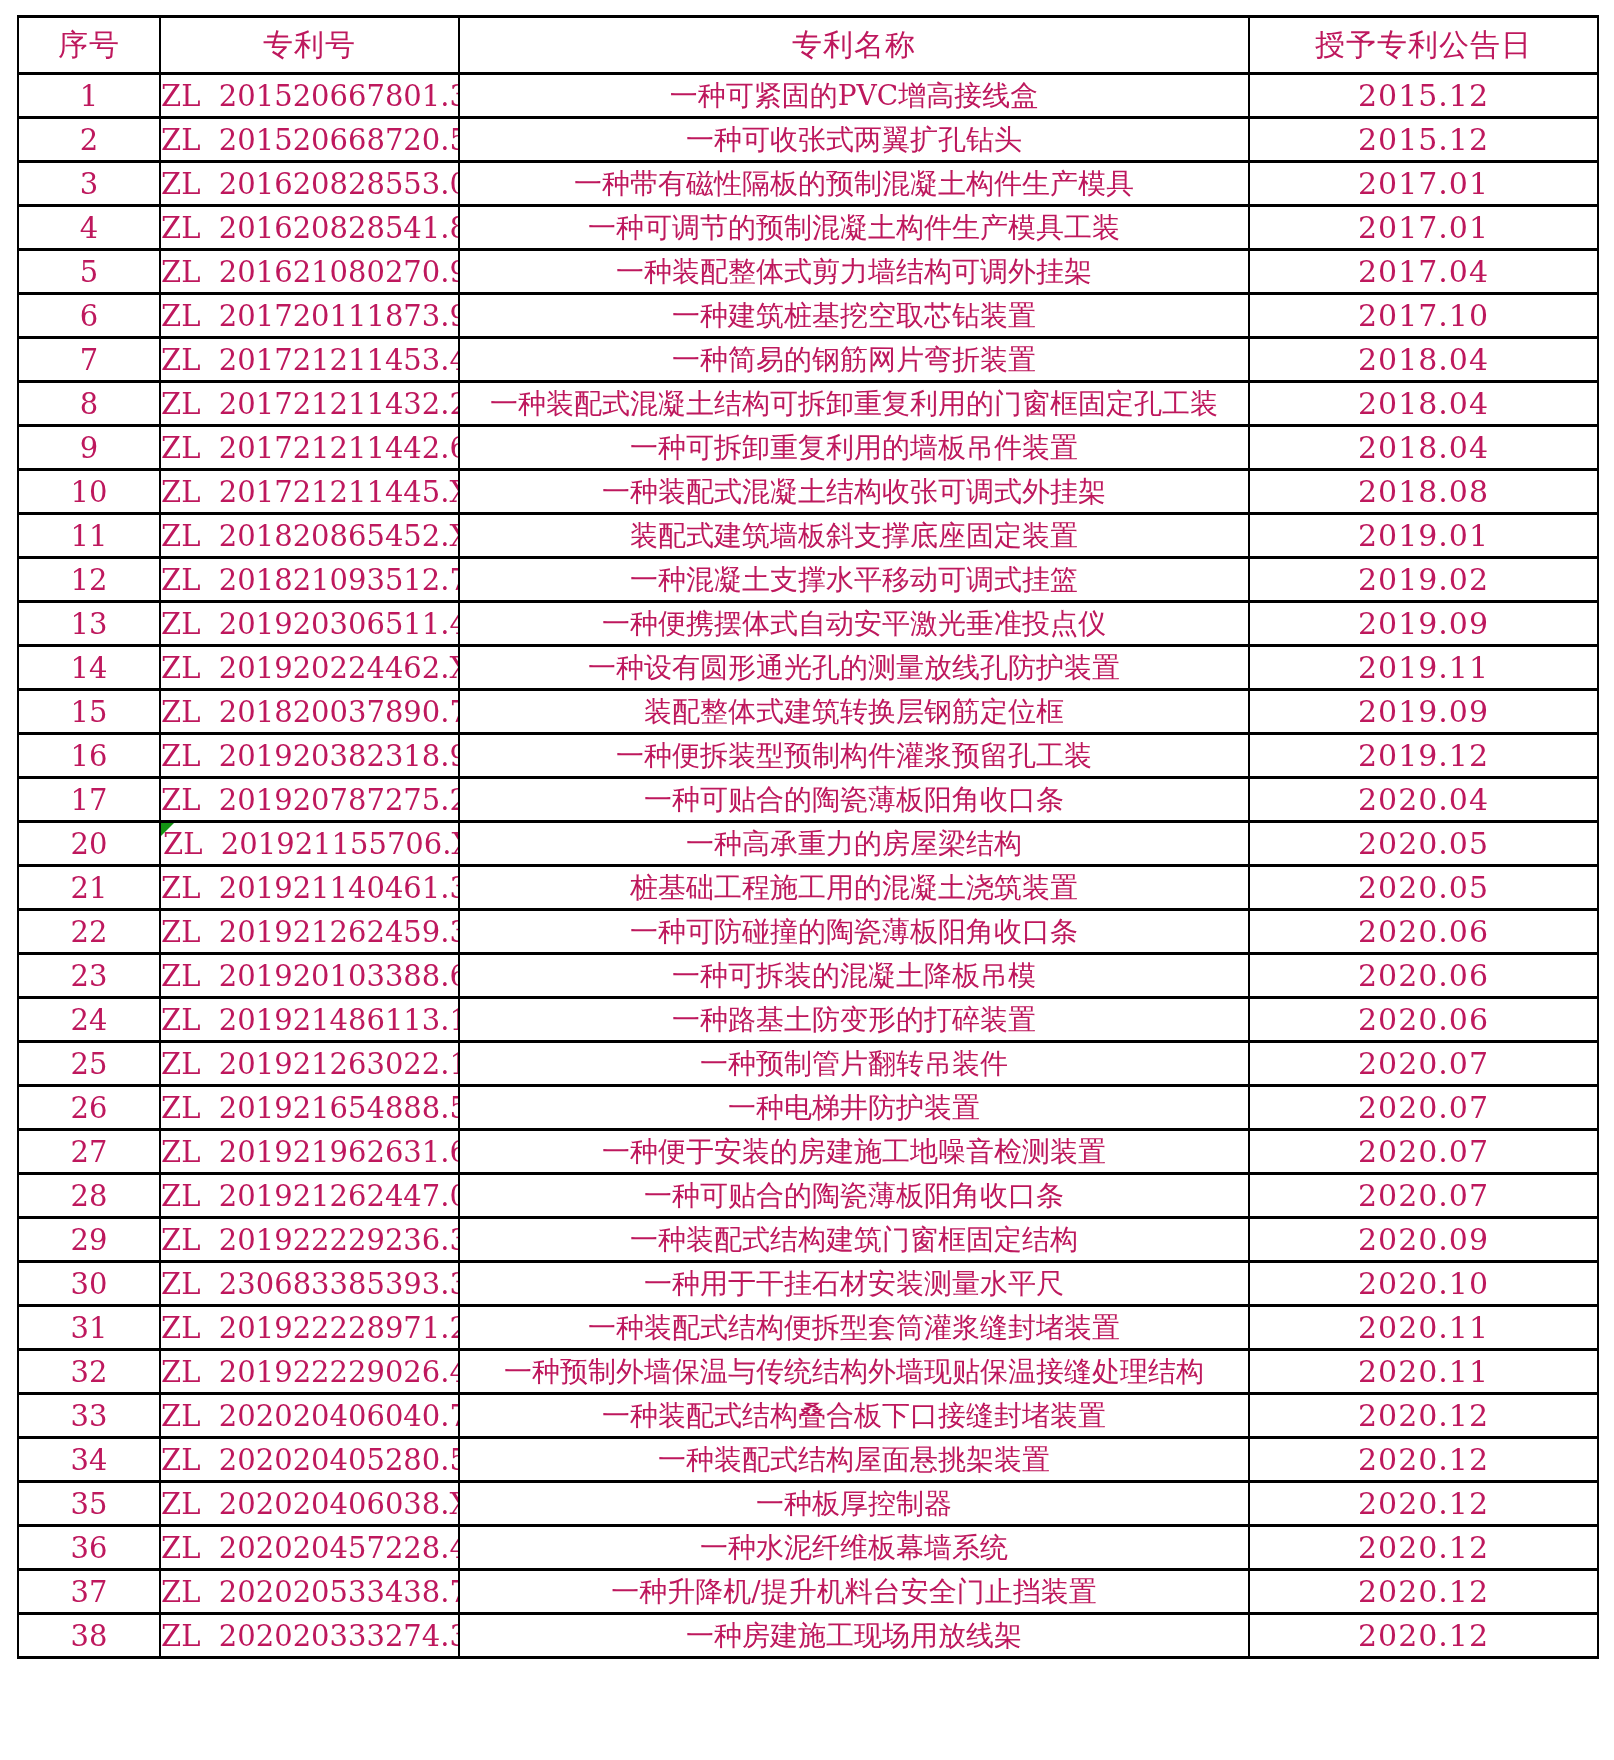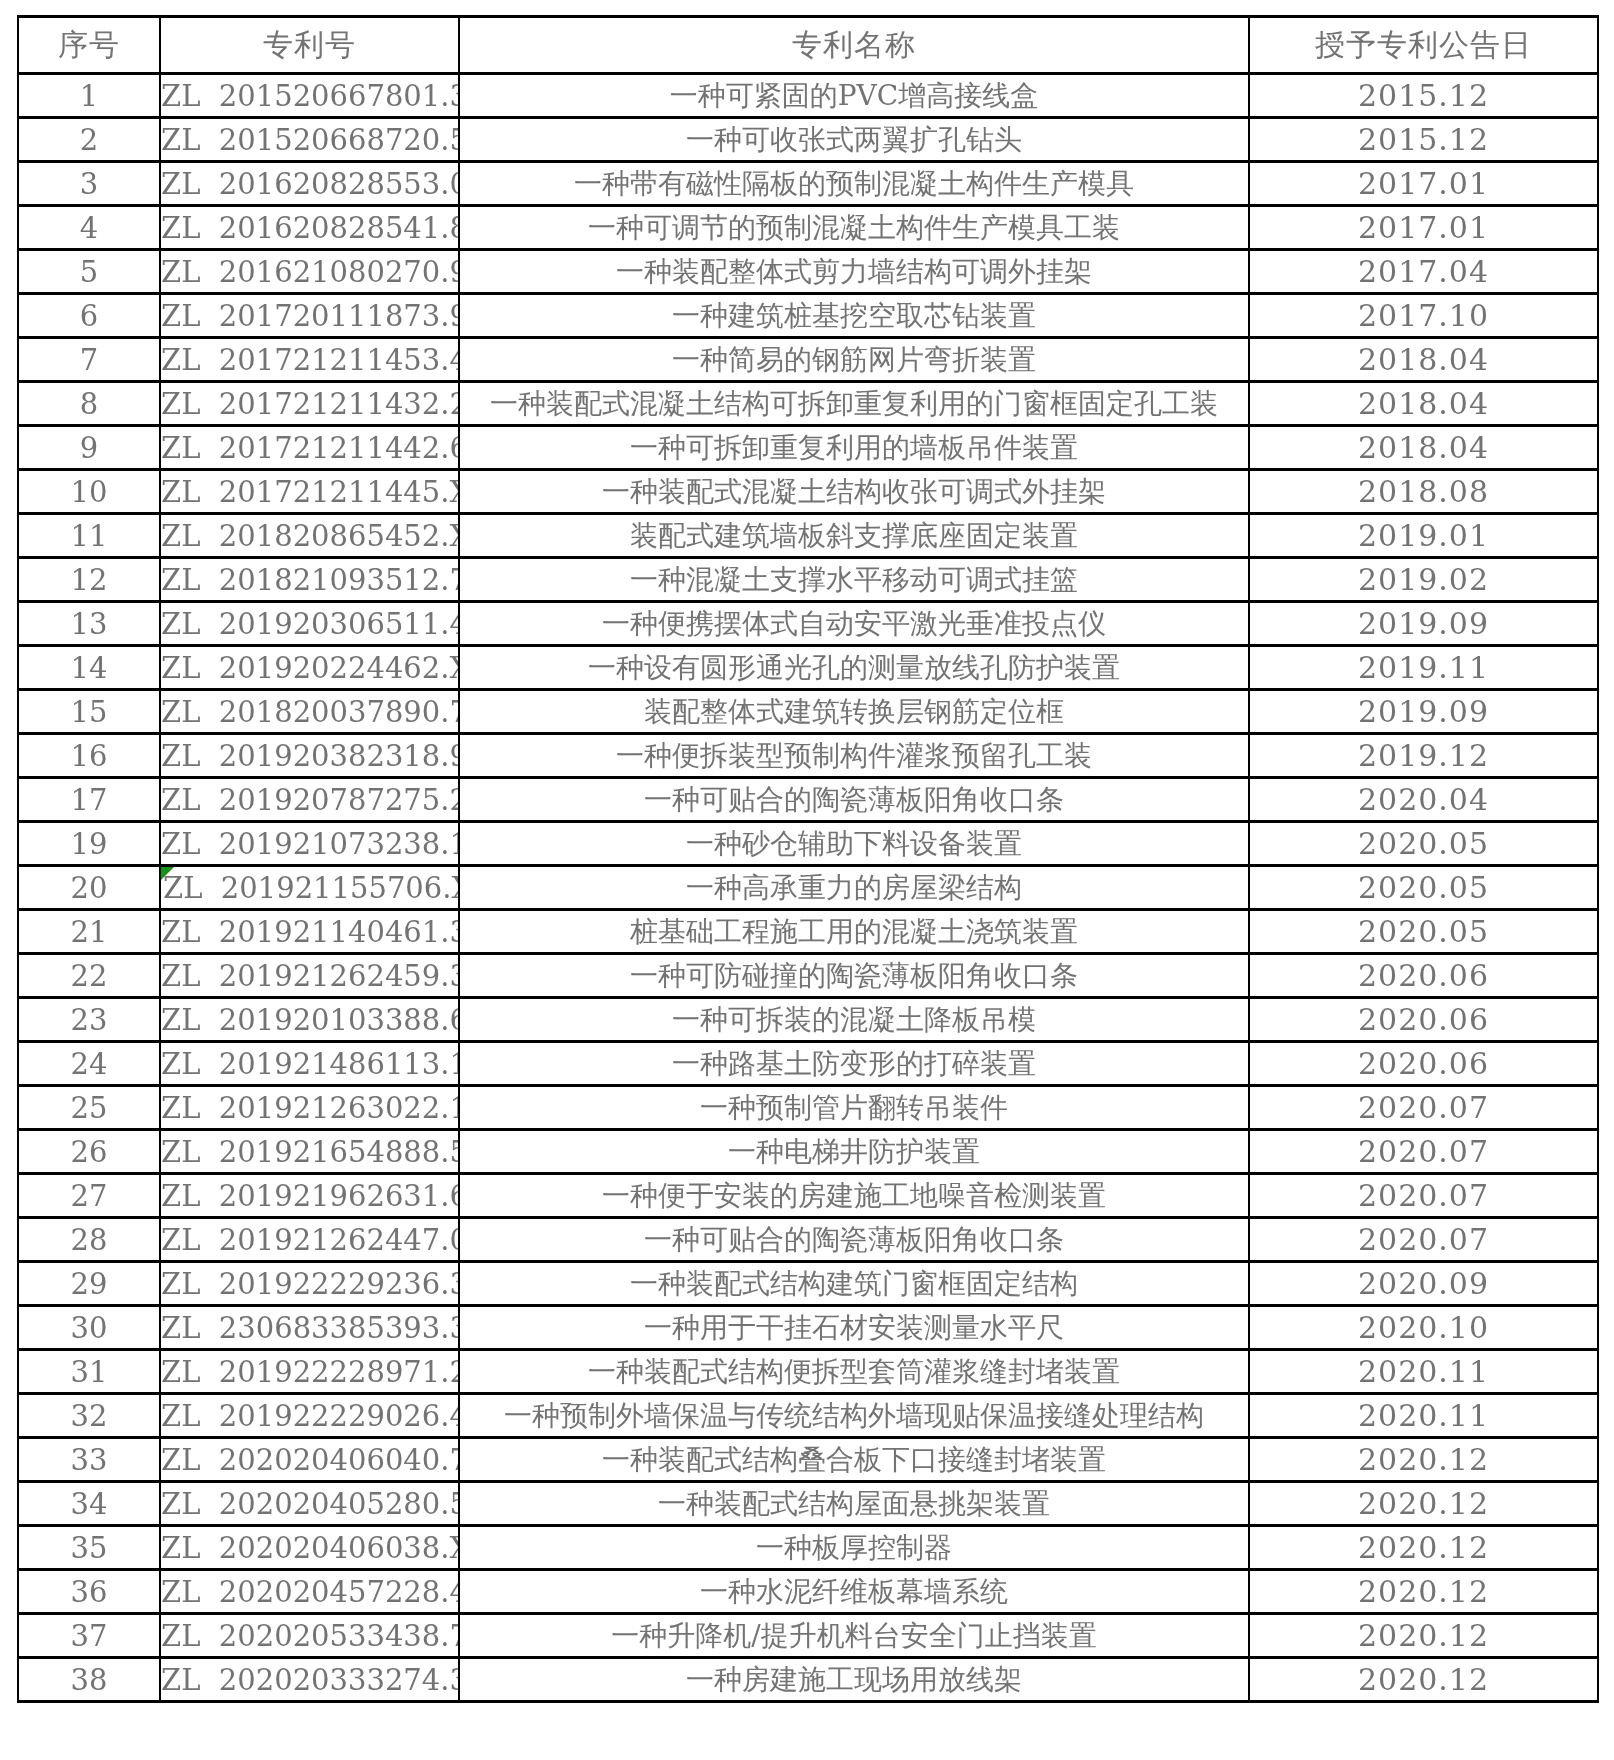--- a/index.html
+++ b/index.html
@@ -6,21 +6,21 @@
     margin: 0;
     padding: 0;
     background: #ffffff;
   }
   .page {
     position: relative;
     width: 1614px;
     height: 1760px;
     background: #ffffff;
     font-family: "DejaVu Serif", "Liberation Serif", serif;
-    color: #737373;
+    color: #be185d;
     overflow: hidden;
   }
   table.patent-table {
     position: absolute;
     left: 17px;
     top: 15px;
     width: 1580px;
     border-collapse: collapse;
     table-layout: fixed;
     background: #ffffff;
@@ -209,26 +209,20 @@
     </tr>
 
     <tr>
       <td class="cell-no">17</td>
       <td class="cell-patent">ZL  201920787275.2</td>
       <td class="cell-name">一种可贴合的陶瓷薄板阳角收口条</td>
       <td class="cell-date">2020.04</td>
     </tr>
 
 
-    <tr>
-      <td class="cell-no">19</td>
-      <td class="cell-patent">ZL  201921073238.1</td>
-      <td class="cell-name">一种砂仓辅助下料设备装置</td>
-      <td class="cell-date">2020.05</td>
-    </tr>
 
     <tr class="marked">
       <td class="cell-no">20</td>
       <td class="cell-patent"><span class="green-triangle" style="border-top-color: rgb(20, 148, 20);"></span>ZL  201921155706.X</td>
       <td class="cell-name">一种高承重力的房屋梁结构</td>
       <td class="cell-date">2020.05</td>
     </tr>
 
     <tr>
       <td class="cell-no">21</td>

